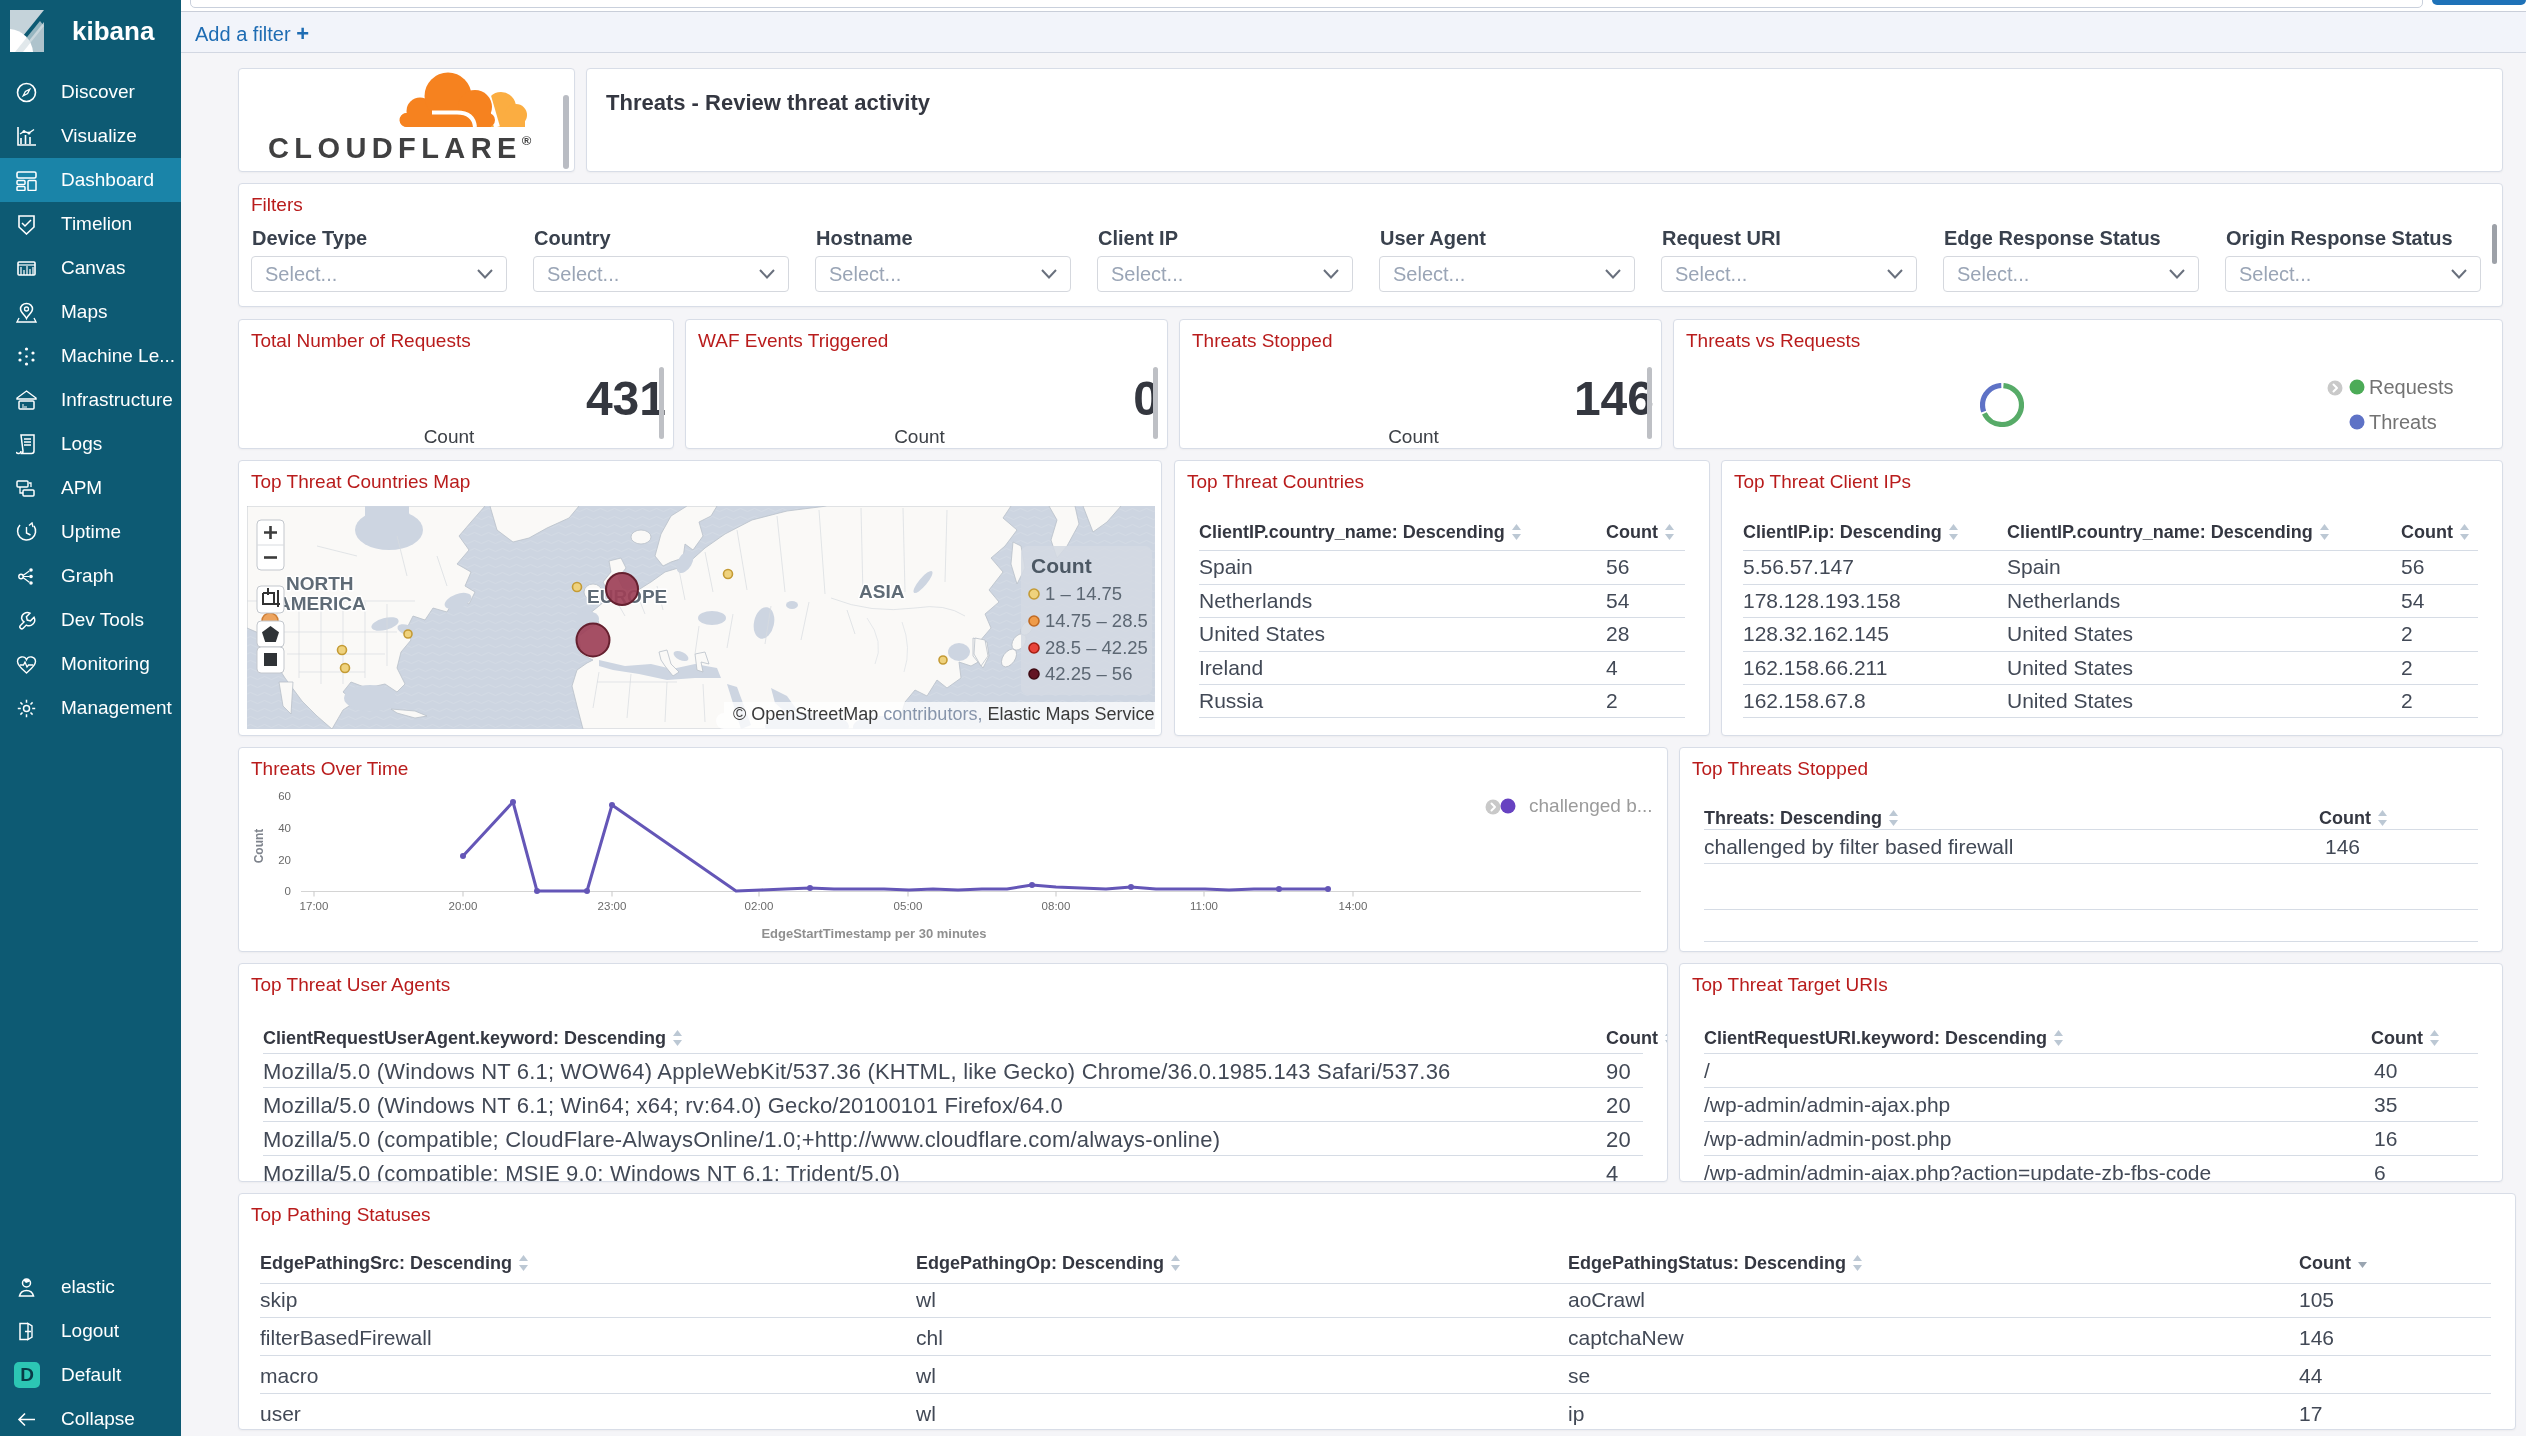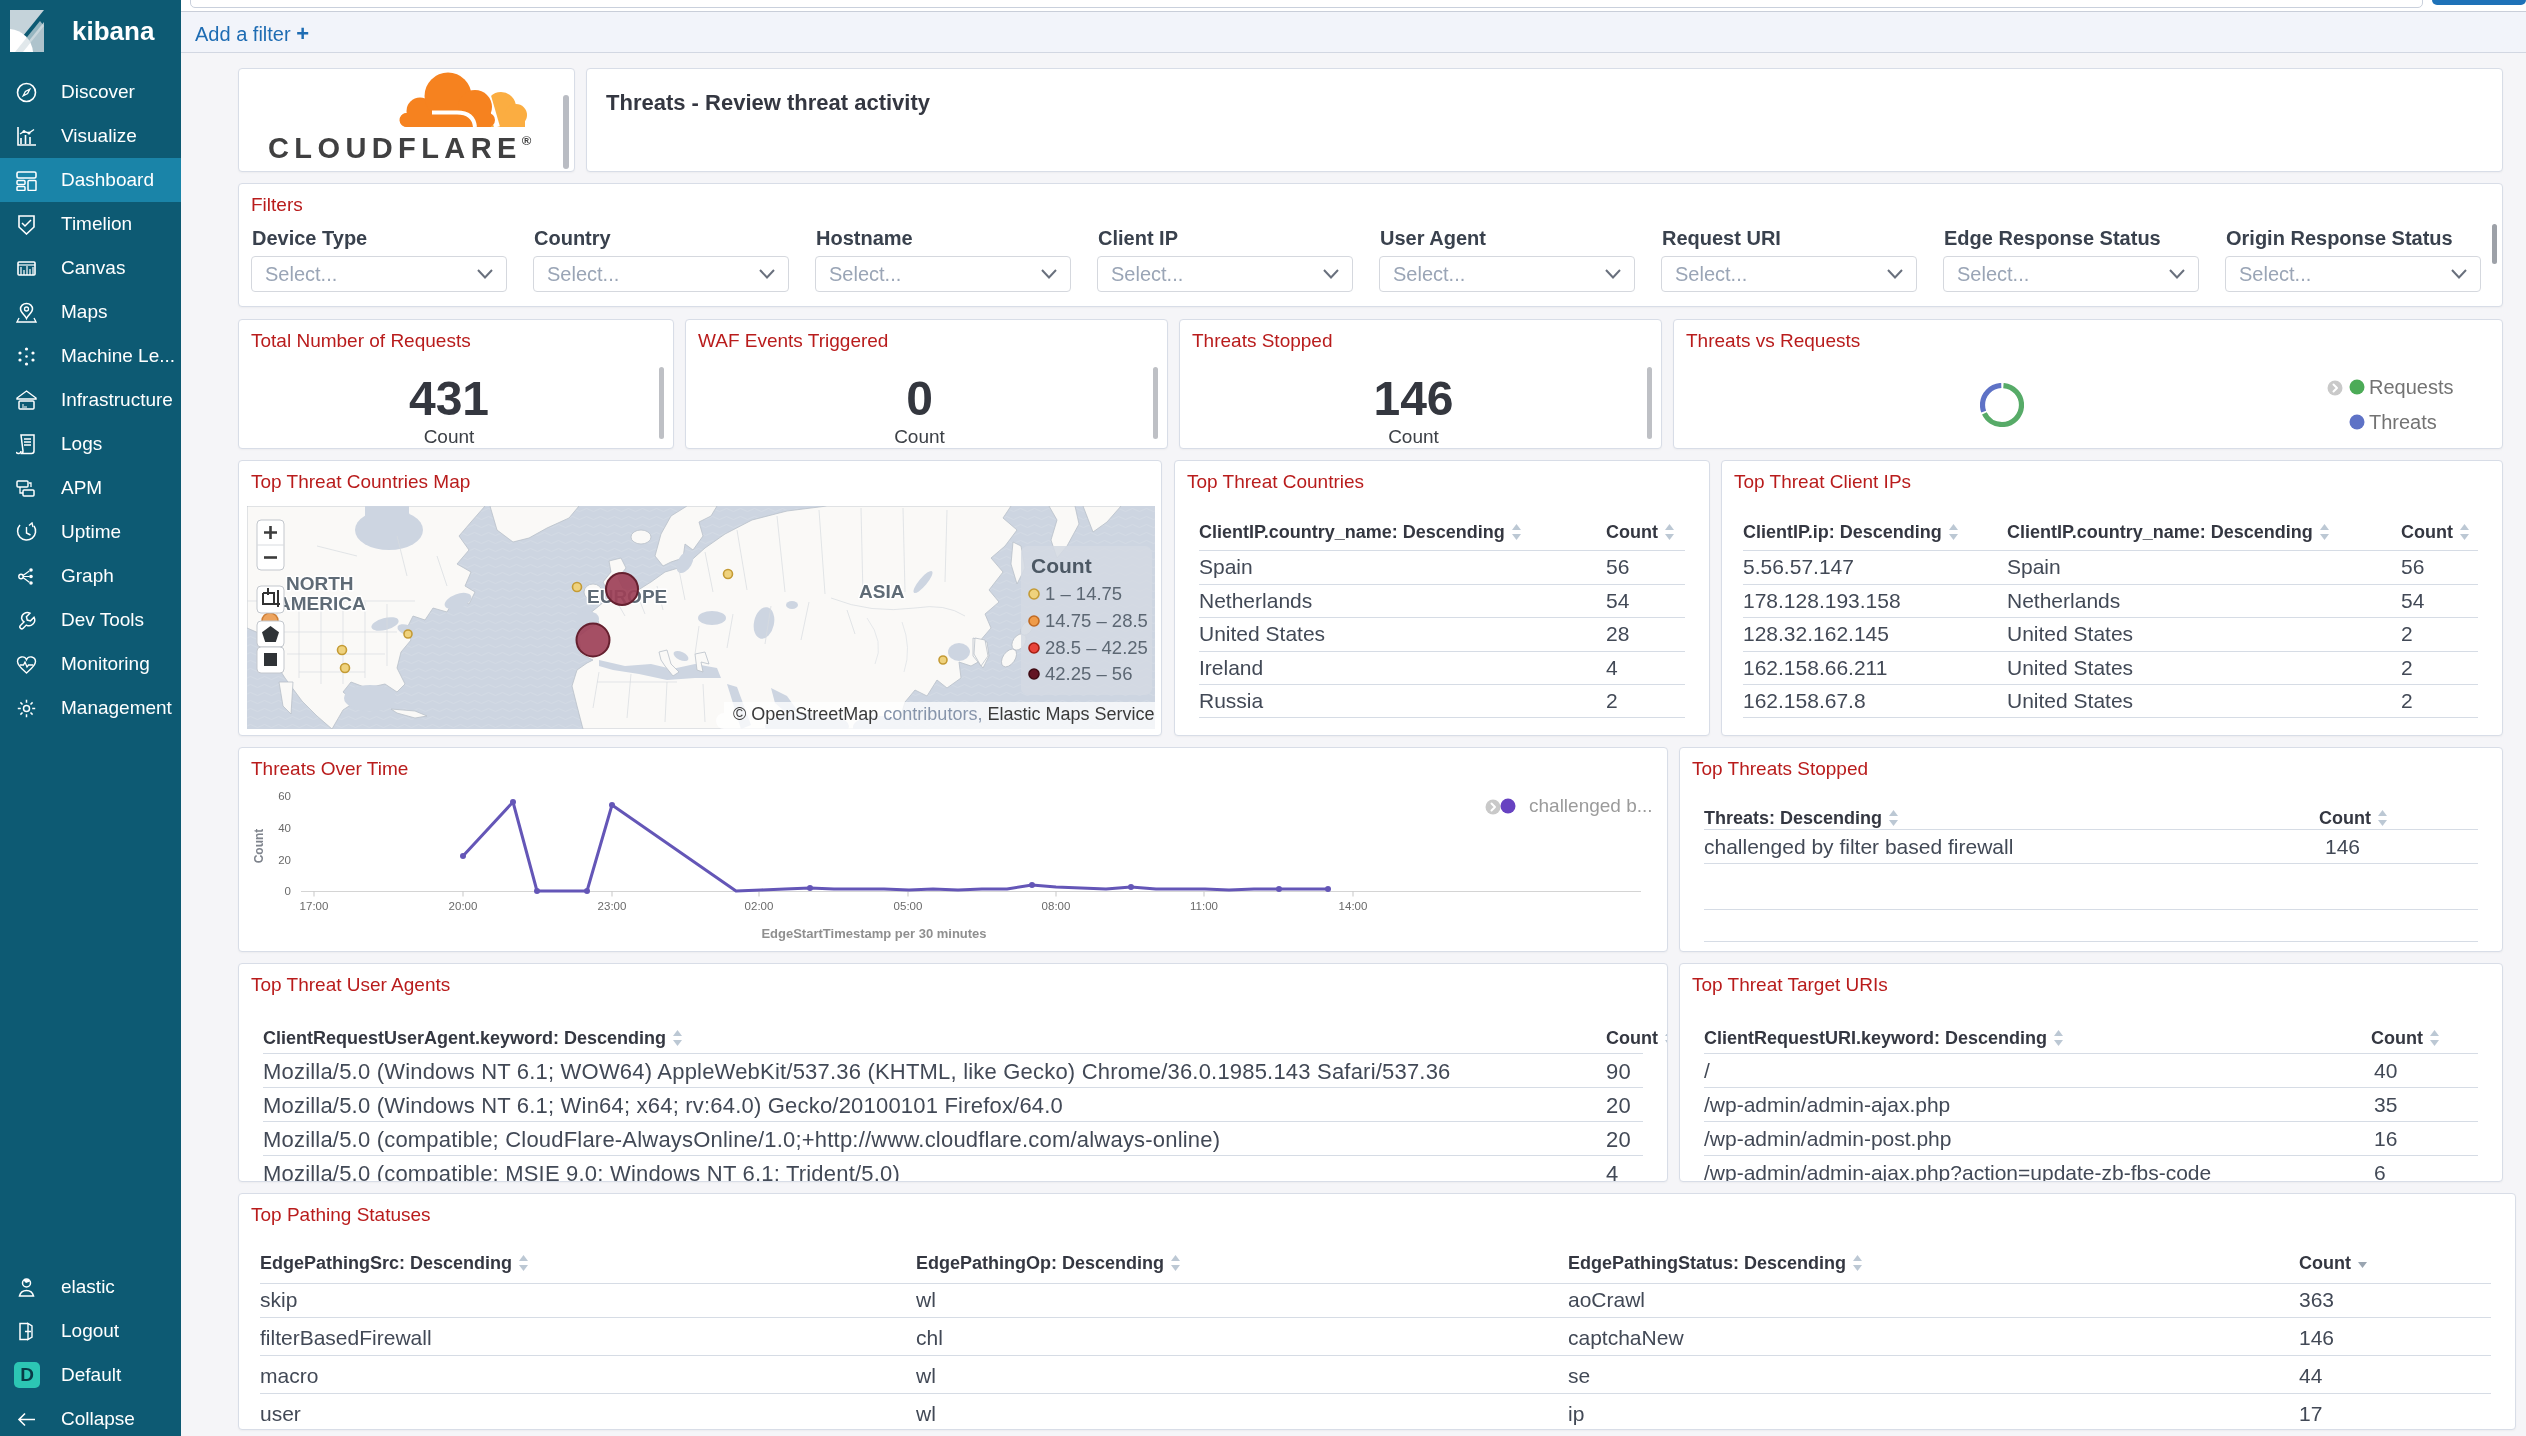--- a/index.html
+++ b/index.html
@@ -12,21 +12,21 @@
 .panel{position:absolute;background:#fff;border:1px solid #d8dde7;border-radius:4px;box-shadow:0 1px 2px rgba(0,0,0,.04)}
 .ptitle{position:absolute;left:12px;top:10px;font-size:19px;color:#b91c1c;white-space:nowrap}
 .thead{position:absolute;font-size:18px;font-weight:bold;color:#343741;white-space:nowrap}
 .tcell{position:absolute;font-size:21px;color:#424956;white-space:nowrap}
 .tsep{position:absolute;height:1px;background:#d6dce5}
 .scrollbar{position:absolute;width:5px;background:#bec0c5;border-radius:3px}
 .flabel{position:absolute;font-size:20px;font-weight:bold;color:#39414d;white-space:nowrap}
 .fselect{position:absolute;width:256px;height:36px;background:#fff;border:1px solid #d5d8de;border-radius:4px}
 .fselect .ph{position:absolute;left:13px;top:0;line-height:34px;font-size:20px;color:#9aa5b6}
 .fselect svg{position:absolute;right:12px;top:11px}
-.bignum{position:absolute;width:100%;text-align:center;font-size:48px;line-height:48px;font-weight:bold;color:#34373f}
+.bignum{position:absolute;width:100%;text-align:right;font-size:48px;line-height:48px;font-weight:bold;color:#34373f}
 .cntlbl{position:absolute;width:100%;text-align:center;font-size:19px;color:#3c4046}
 .legtxt{font-size:20px;color:#737373;white-space:nowrap}
 </style></head>
 <body>
 
 <div class="sidebar">
 <svg class="abs" style="left:10px;top:10px" width="34" height="42" viewBox="0 0 34 42">
 <path d="M0 0 H34 L0 42 Z" fill="#c5d3da"></path>
 <path d="M10 42 L34 12 V42 Z" fill="#aec3cc"></path>
 <path d="M0 42 L0 19 A25 25 0 0 1 23 42 Z" fill="#fff"></path>
@@ -619,21 +619,21 @@
         <path d="M6.5 3 L11 9 H2 Z" fill="#bcc8d4"></path>
         <path d="M6.5 19 L2 13 H11 Z" fill="#bcc8d4"></path>
       </svg></div>
     <div class="thead" style="left:2060px;top:58px">Count <svg width="13" height="22" viewBox="0 0 13 22" style="vertical-align:-5px">
         <path d="M6.5 16 L2 10 H11 Z" fill="#9aa5b1"></path>
       </svg></div>
     <div class="tsep" style="left:21px;right:24px;top:89px"></div>
     <div class="tcell" style="left:21px;top:94px">skip</div>
     <div class="tcell" style="left:677px;top:94px">wl</div>
     <div class="tcell" style="left:1329px;top:94px">aoCrawl</div>
-    <div class="tcell" style="left:2060px;top:94px">363</div>
+    <div class="tcell" style="left:2060px;top:94px">105</div>
     <div class="tcell" style="left:21px;top:132px">filterBasedFirewall</div>
     <div class="tcell" style="left:677px;top:132px">chl</div>
     <div class="tcell" style="left:1329px;top:132px">captchaNew</div>
     <div class="tcell" style="left:2060px;top:132px">146</div>
     <div class="tcell" style="left:21px;top:170px">macro</div>
     <div class="tcell" style="left:677px;top:170px">wl</div>
     <div class="tcell" style="left:1329px;top:170px">se</div>
     <div class="tcell" style="left:2060px;top:170px">44</div>
     <div class="tcell" style="left:21px;top:208px">user</div>
     <div class="tcell" style="left:677px;top:208px">wl</div>

